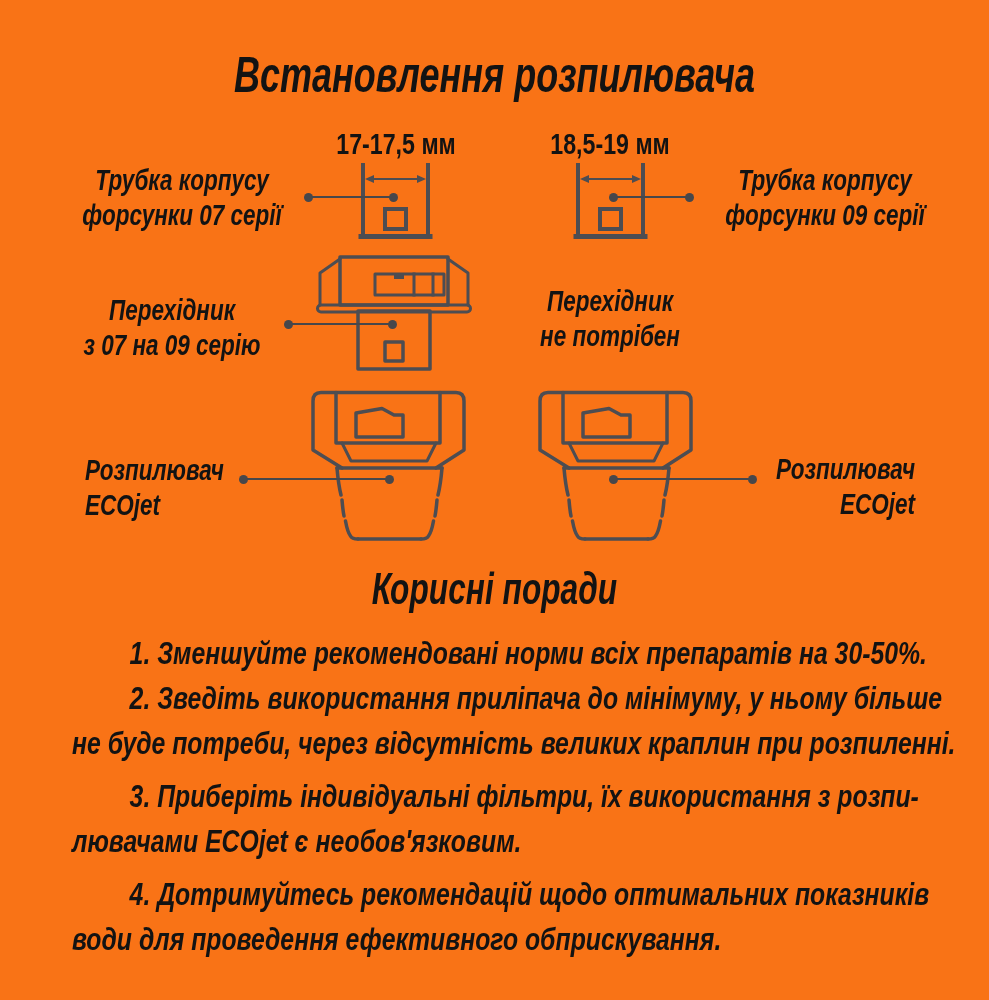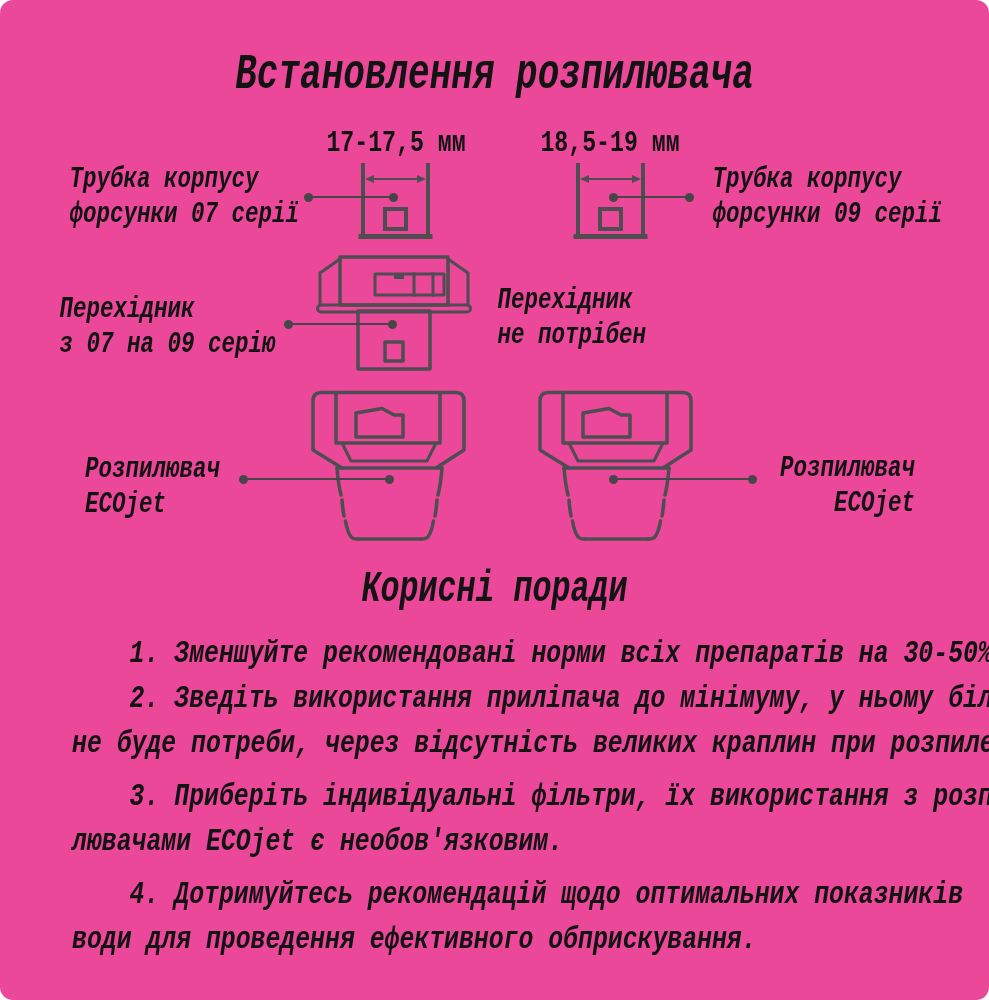--- a/index.html
+++ b/index.html
@@ -4,25 +4,24 @@
 <style>
   :root{
     --text:#131313;
     --outline:#4d4d52;
     --leader:#47474b;
   }
   html,body{margin:0;padding:0;background:#fff;}
   .page{
     position:relative;
     width:989px;height:1000px;
-    background:#ec4899;
+    background:#f97316;
     overflow:hidden;
-    font-family:Liberation Mono, monospace;
+    font-family:Liberation Sans, sans-serif;
     color:var(--text);
-    border-radius:13px;
   }
   .abs{position:absolute;}
   
   .title{
     left:0;top:46px;width:989px;
     font-size:50px;line-height:58px;font-weight:bold;font-style:italic;
     text-align:center;white-space:nowrap;
     transform:scaleX(.72);transform-origin:50% 50%;
   }
   .h2{
@@ -34,21 +33,21 @@
   
   .dim{
     top:128px;width:300px;
     font-size:29px;line-height:32px;font-weight:bold;font-style:normal;
     text-align:center;white-space:nowrap;
     transform:scaleX(.8);transform-origin:50% 50%;
   }
   
   .label{width:300px;font-size:30px;line-height:35px;font-weight:bold;font-style:italic;}
   .label .lline{white-space:nowrap;transform:scaleX(.75);}
-  .label.center{}
+  .label.center{text-align:center;}
   .label.center .lline{transform-origin:50% 50%;}
   .label.leftal{text-align:left;}
   .label.leftal .lline{transform-origin:0 50%;}
   .label.rightal{text-align:right;}
   .label.rightal .lline{transform-origin:100% 50%;}
   
   .leader{height:2px;background:var(--leader);}
   .leader .dot{
     position:absolute;top:-3.5px;width:9px;height:9px;border-radius:50%;
     background:var(--leader);

